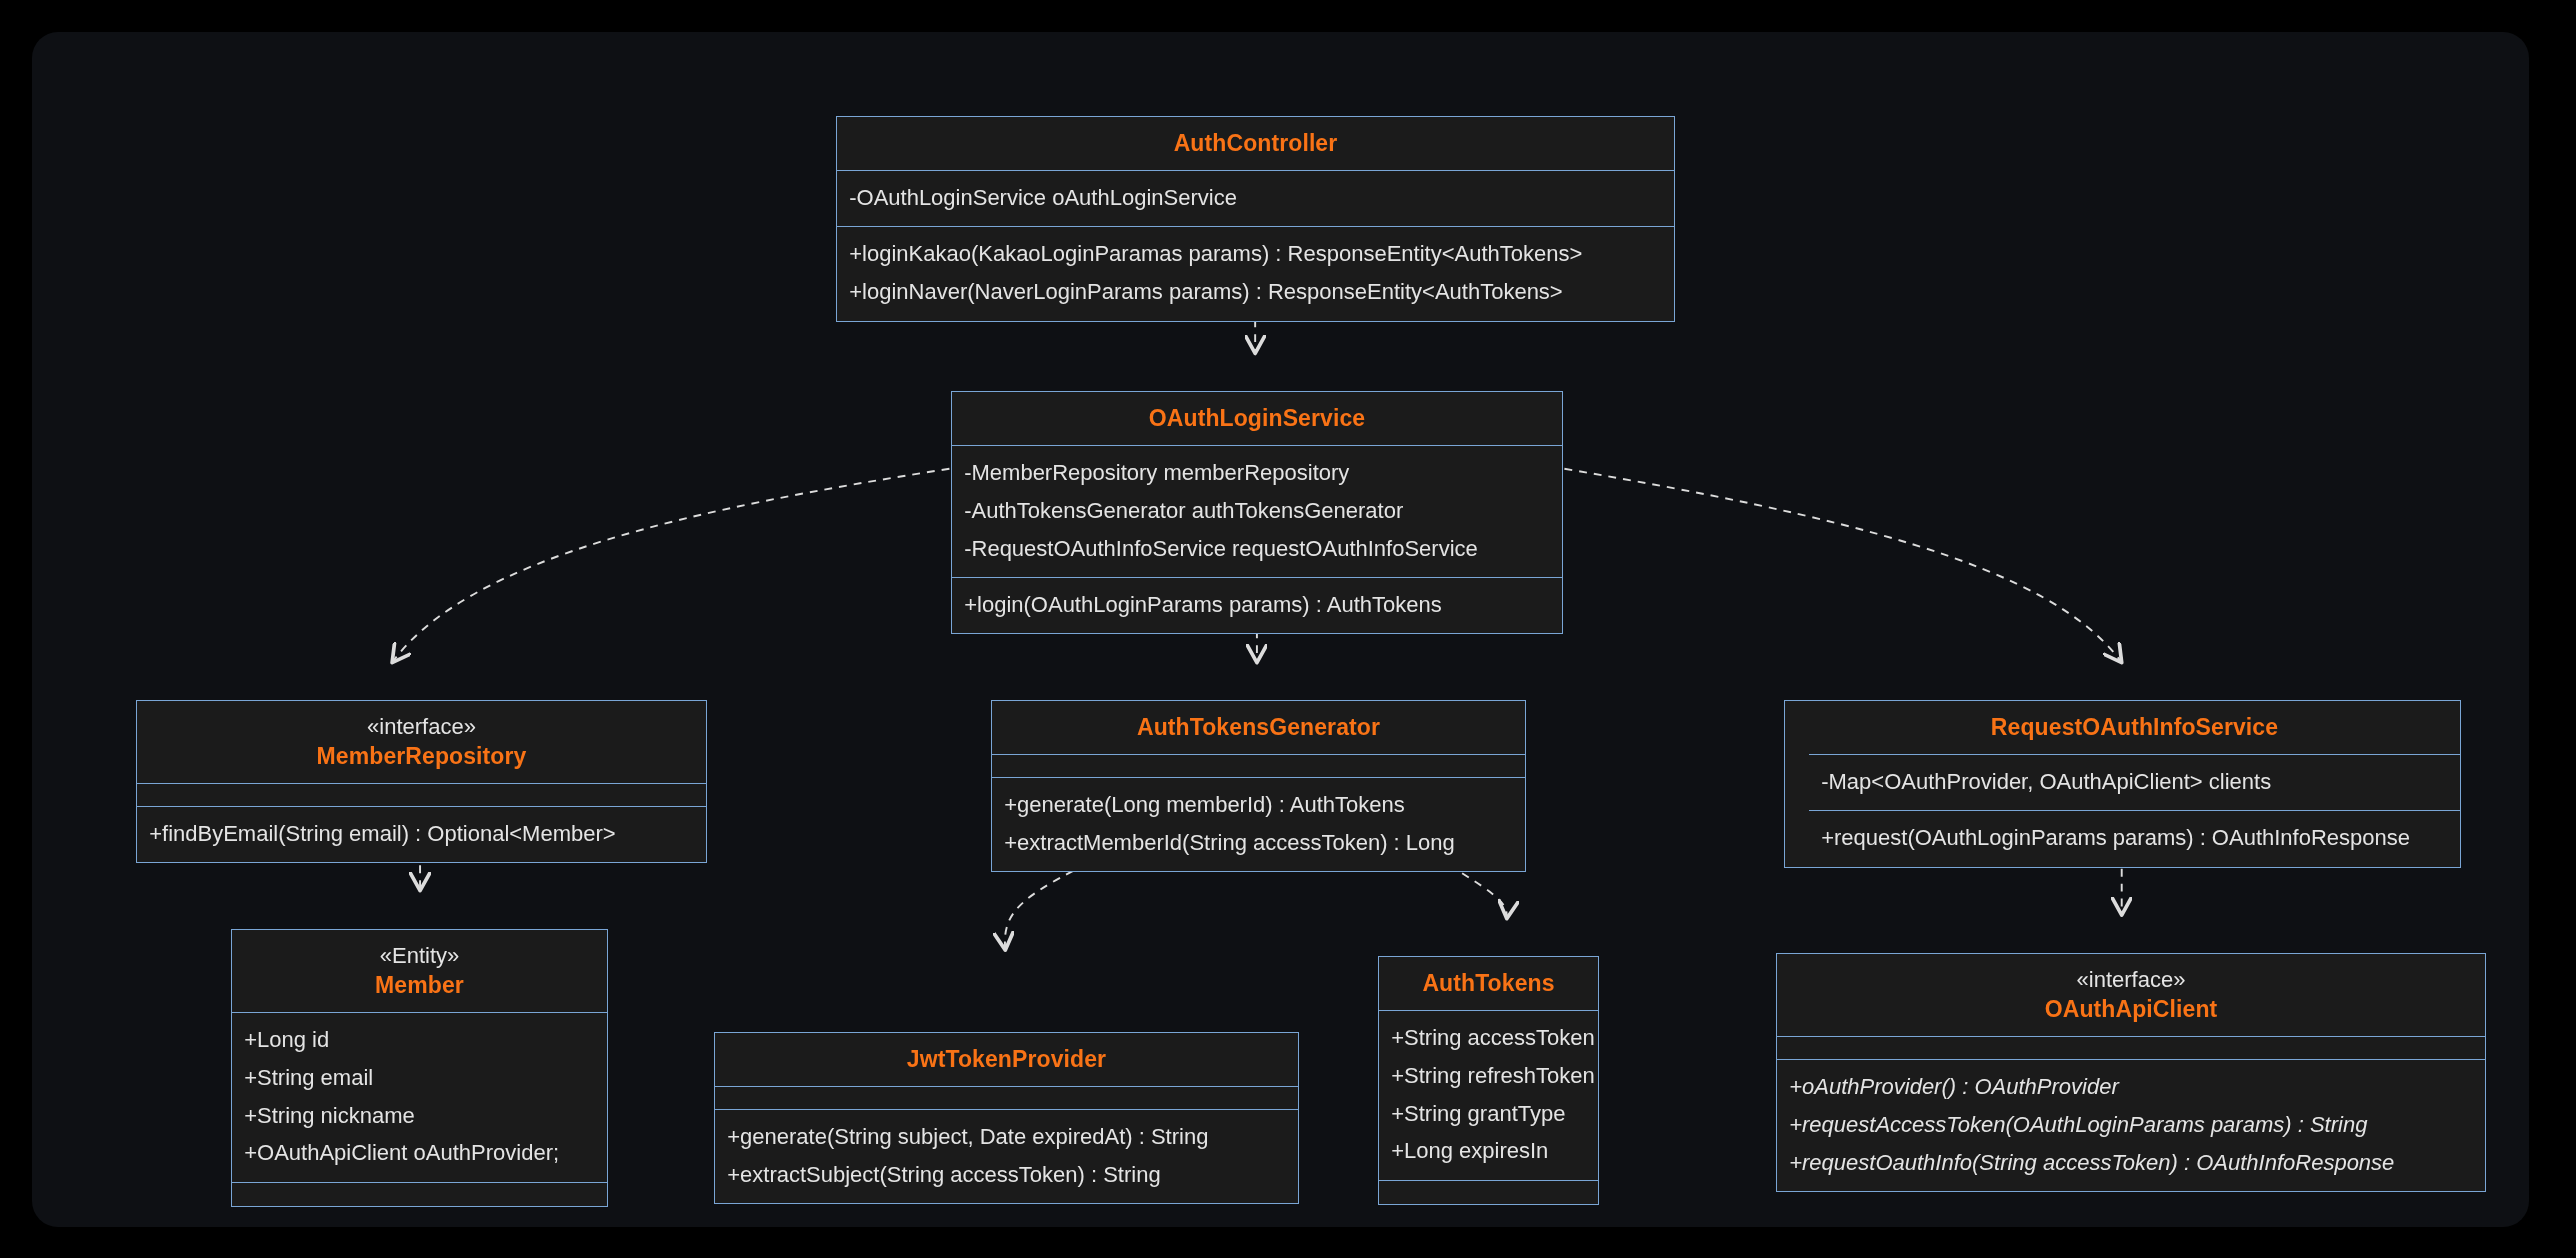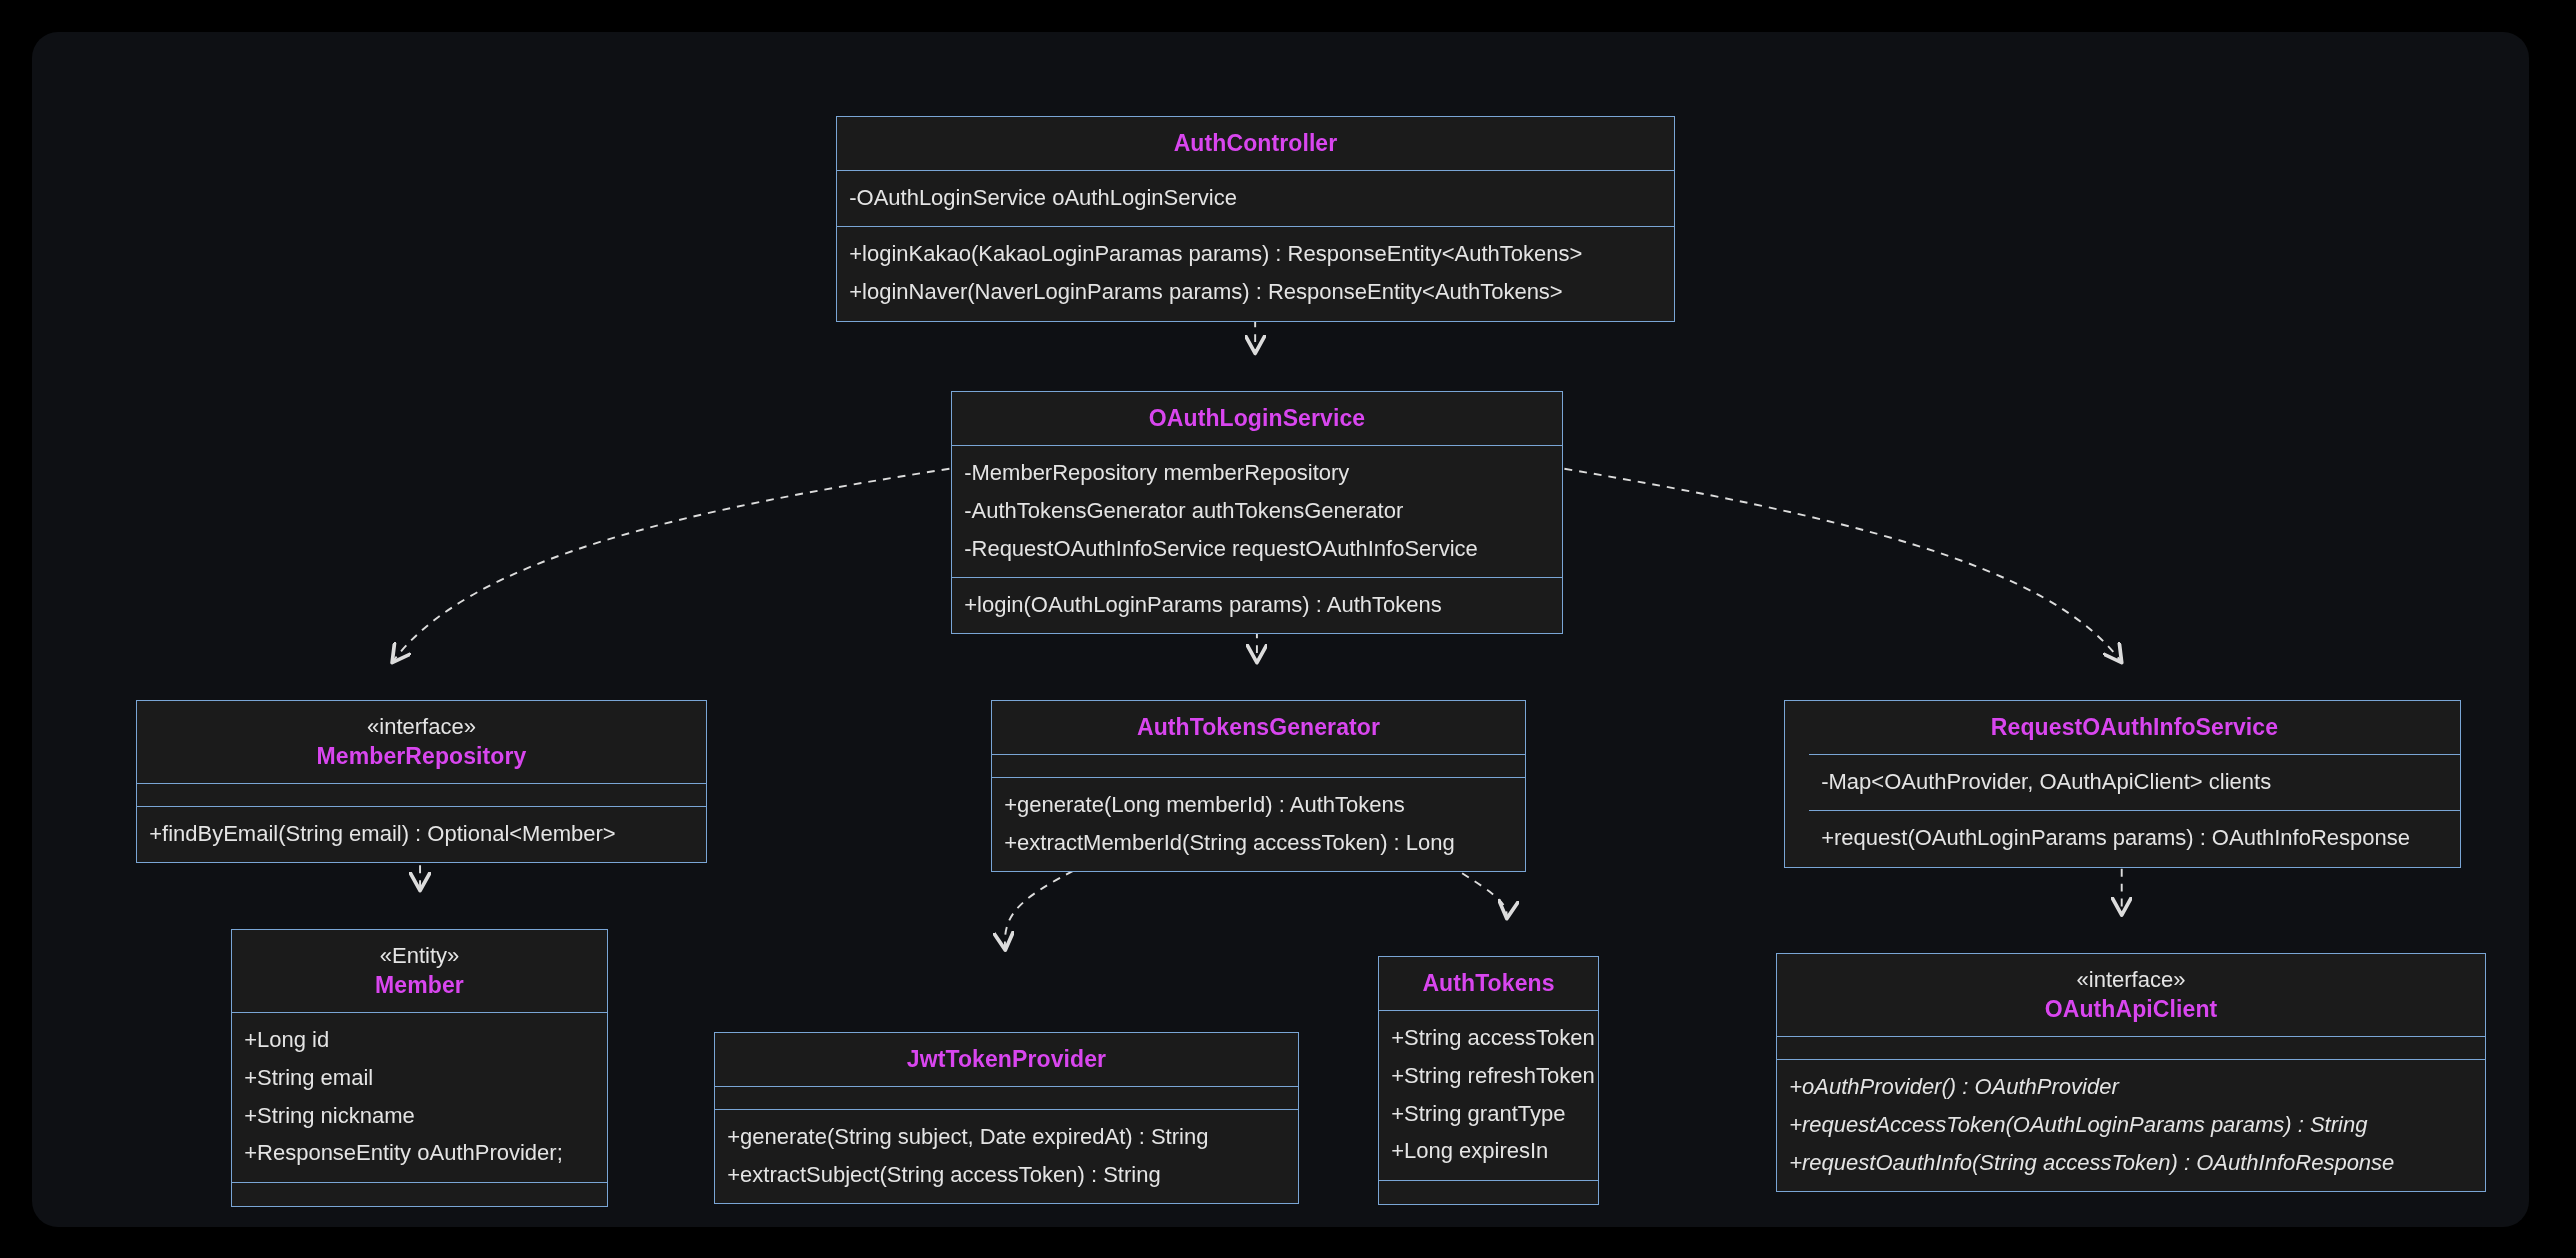--- a/index.html
+++ b/index.html
@@ -71,21 +71,21 @@
     font-weight: 400;
     line-height: 1.32;
     color: #e4e4e4;
   }
 
   .class-name {
     display: block;
     font-size: 23px;
     font-weight: bold;
     line-height: 1.32;
-    color: #d946ef;
+    color: #f97316;
     letter-spacing: 0.1px;
   }
 
   .member {
     display: block;
     font-size: 22px;
     line-height: 1.72;
     white-space: nowrap;
     color: #e4e4e4;
   }
@@ -199,21 +199,21 @@
 
     <div class="uml-class" id="cls-member">
       <div class="compartment c-header">
         <span class="stereotype">«Entity»</span>
         <span class="class-name">Member</span>
       </div>
       <div class="compartment">
         <span class="member">+Long id</span>
         <span class="member">+String email</span>
         <span class="member">+String nickname</span>
-        <span class="member">+ResponseEntity oAuthProvider;</span>
+        <span class="member">+OAuthApiClient oAuthProvider;</span>
       </div>
       <div class="compartment empty"></div>
     </div>
 
     <div class="uml-class" id="cls-jwttokenprovider">
       <div class="compartment c-header">
         <span class="class-name">JwtTokenProvider</span>
       </div>
       <div class="compartment empty"></div>
       <div class="compartment">

